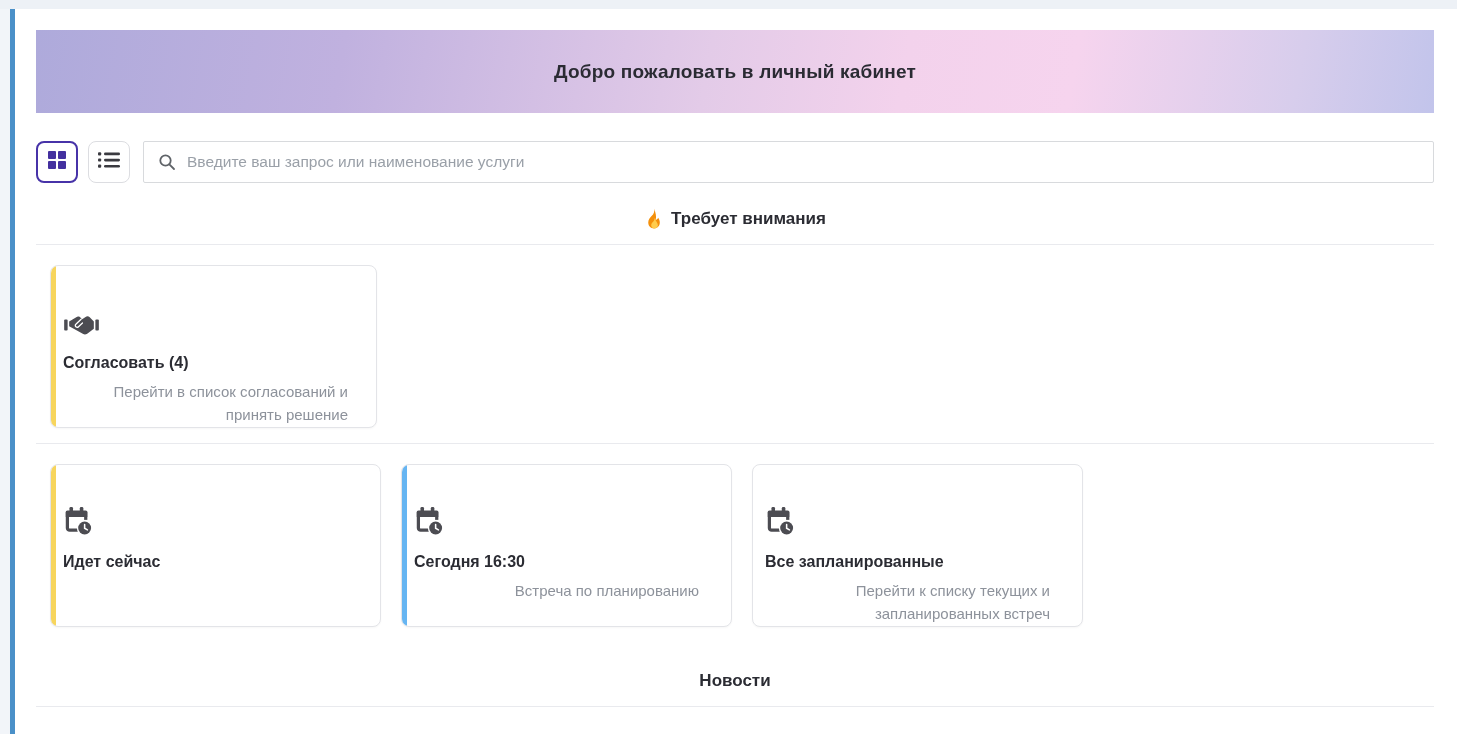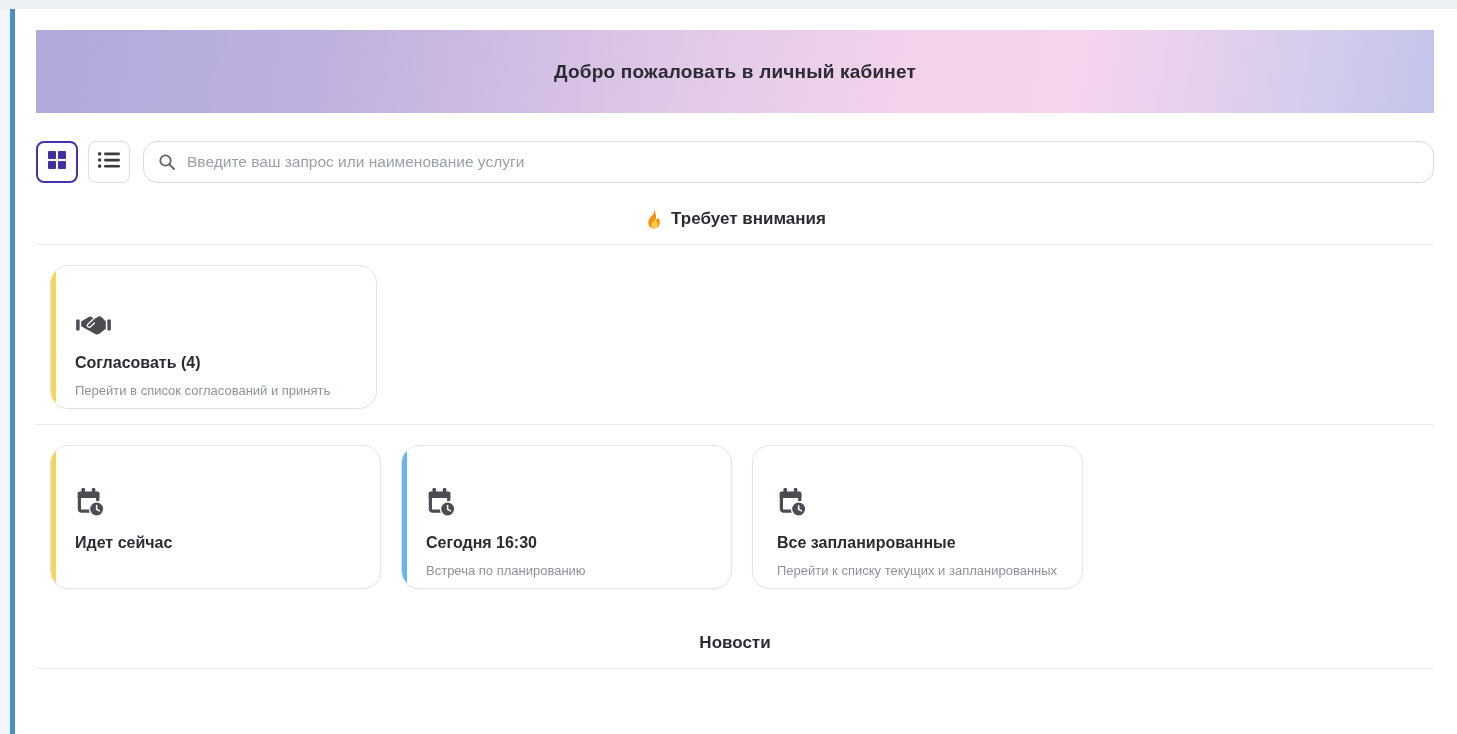--- a/index.html
+++ b/index.html
@@ -42,21 +42,21 @@
   }
   .toggle-btn {
     width: 42px; height: 42px; border-radius: 8px;
     background: #fff; display: flex; align-items: center; justify-content: center;
     cursor: pointer; flex: 0 0 auto;
   }
   .toggle-btn.active { border: 2px solid #4733a8; }
   .toggle-btn.inactive { border: 1px solid #dcdde1; margin-left: 10px; }
   .search-box {
     flex: 1; height: 42px; margin-left: 13px;
-    border: 1px solid #d8dadd; border-radius: 14px;
+    border: 1px solid #d8dadd; border-radius: 2px;
     display: flex; align-items: center; padding: 0 14px; gap: 11px;
     background: #fff;
   }
   .search-box input {
     border: none; outline: none; flex: 1;
     font-size: 15.5px; color: #3c4043;
     font-family: "Liberation Sans", "DejaVu Sans", sans-serif;
     background: transparent;
   }
   .search-box input::placeholder { color: #9aa0a8; }
@@ -66,36 +66,36 @@
     font-size: 17px; font-weight: bold; color: #2b2c33; justify-content: center;
   }
   .divider { margin-top: 15px; border-top: 1px solid #e9eaee; }
   .cards-row {
     margin-top: 20px; padding-left: 14px;
     display: grid; grid-template-columns: repeat(4, 1fr); gap: 20px;
   }
   .cards-row.single { grid-template-columns: 327px; }
   .card {
     position: relative;
-    height: 144px;
+    height: 163px;
     background: #fff;
-    border: 1px solid #e3e4e8; border-radius: 18px;
-    padding: 40px 24px 0 24px;
+    border: 1px solid #e3e4e8; border-radius: 8px;
+    padding: 40px 24px 0 12px;
     box-shadow: 0 1px 2px rgba(40,40,60,.04);
     cursor: pointer;
     overflow: hidden;
   }
   .accent-strip {
     position: absolute; left: 0; top: 0; bottom: 0; width: 5px;
     border-radius: 8px 0 0 8px;
   }
   .accent-yellow { background: #f7d55d; }
   .accent-blue { background: #66b5f2; }
   .card-title { margin-top: 16px; font-size: 16px; font-weight: bold; color: #2b2c33; }
-  .card-sub { margin-top: 9px; font-size: 13px; color: #8d929b; line-height: 1.5; max-width: 285px; }
+  .card-sub { margin-top: 9px; font-size: 15px; color: #8d929b; line-height: 1.5; max-width: 285px; text-align: right; }
   .card .icon-wrap { height: 32px; display: flex; align-items: flex-end; }
   .news-head { margin-top: 44px; }
 </style>
 </head>
 <body>
 
 <div class="top-strip"></div>
 <div class="left-gutter"></div>
 <div class="left-rail"></div>
 

